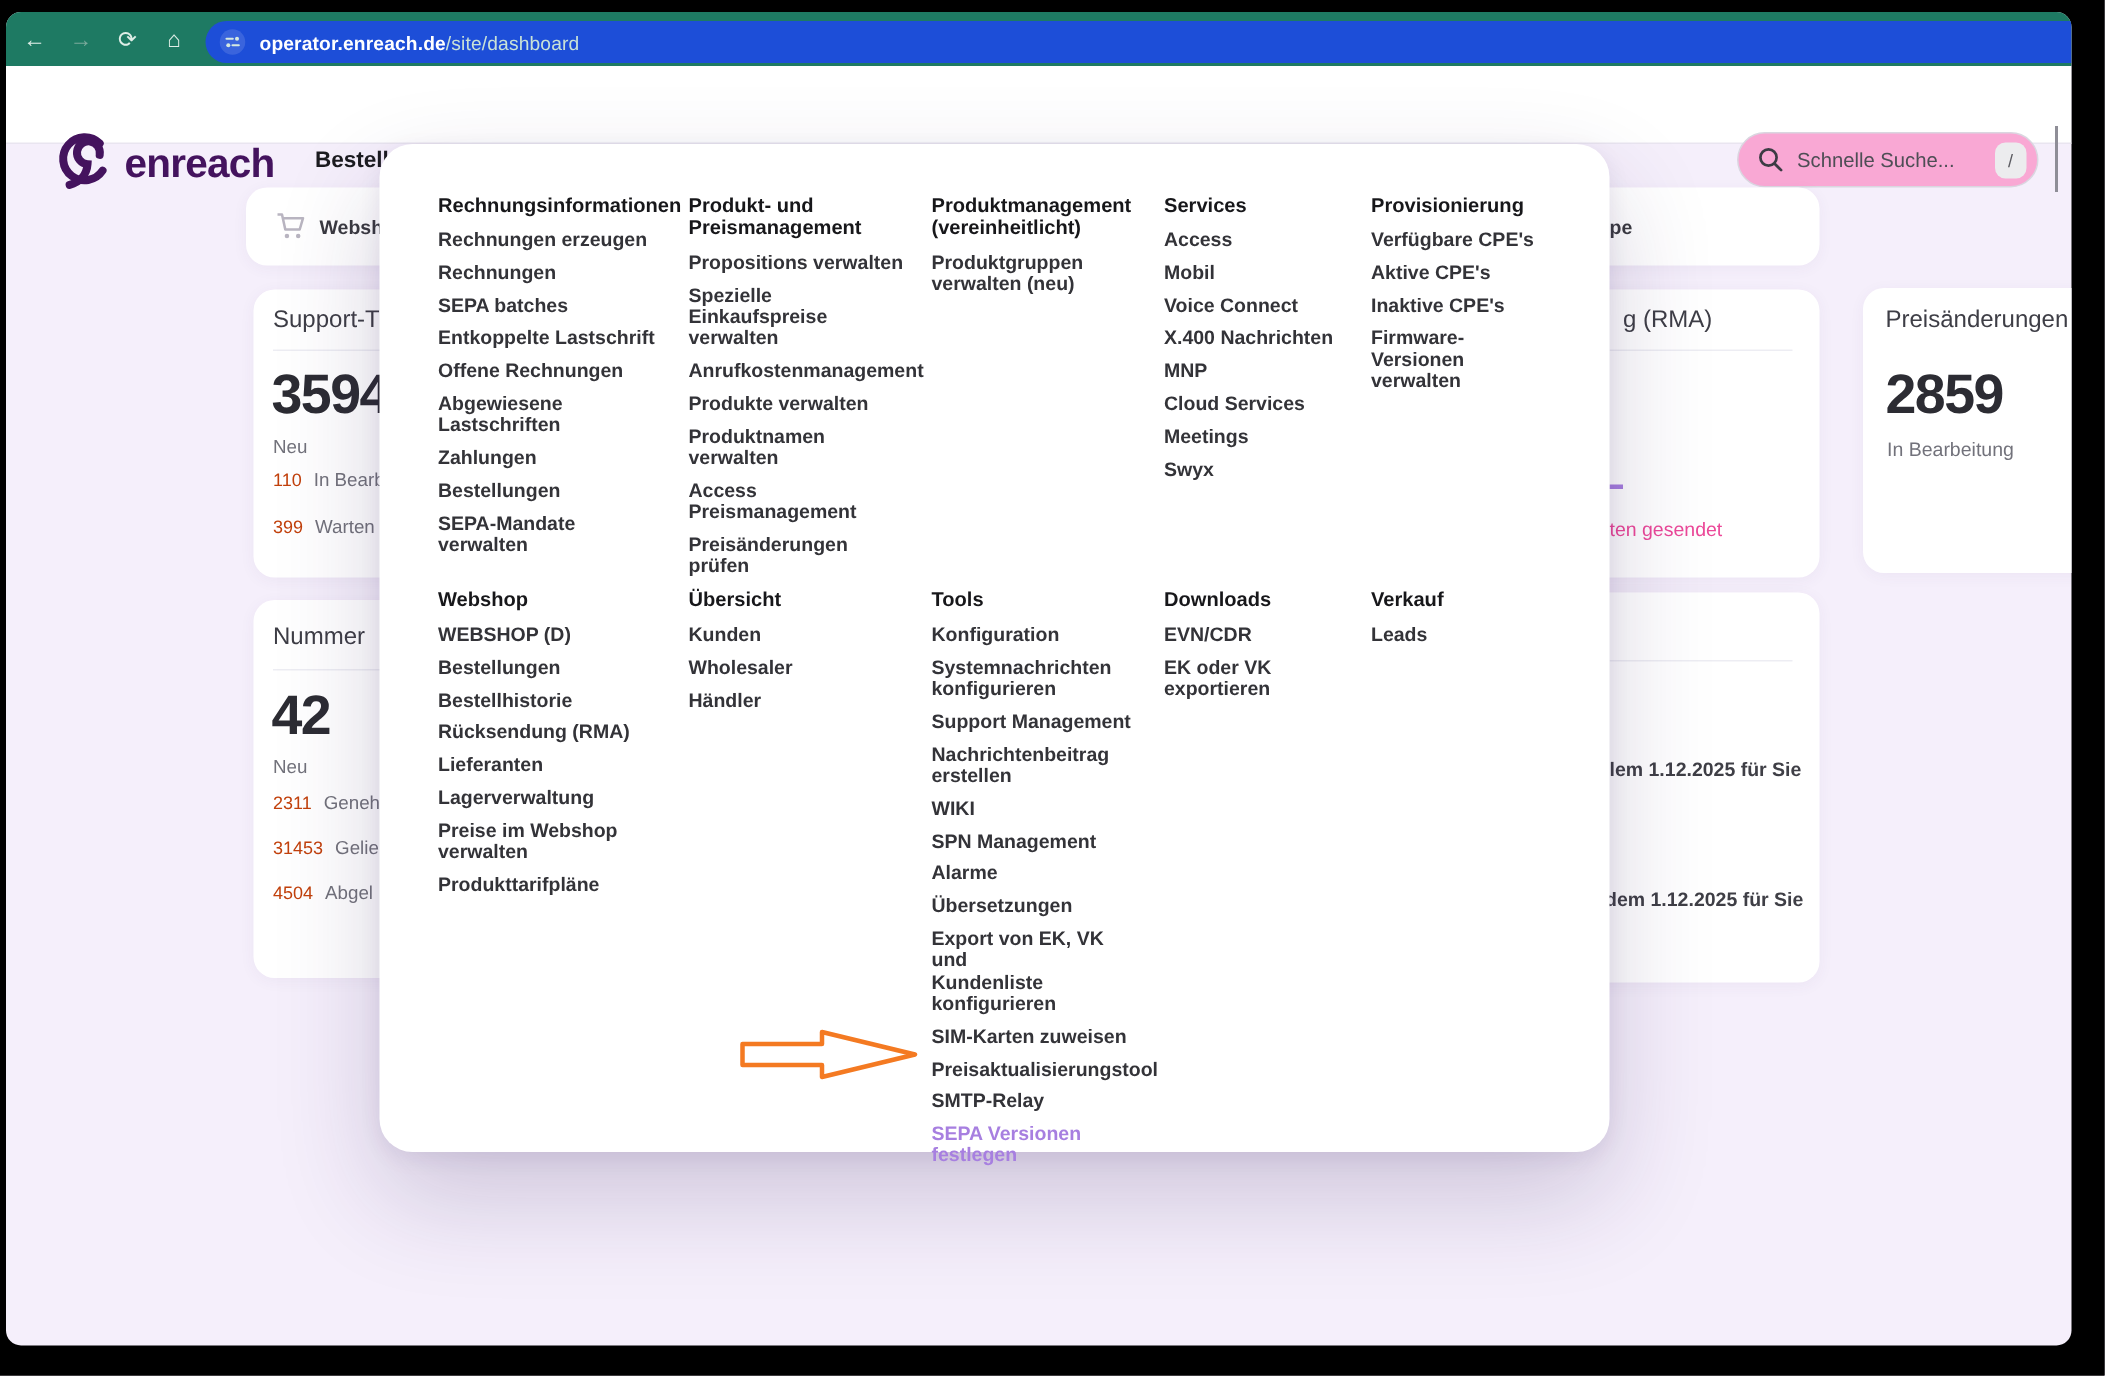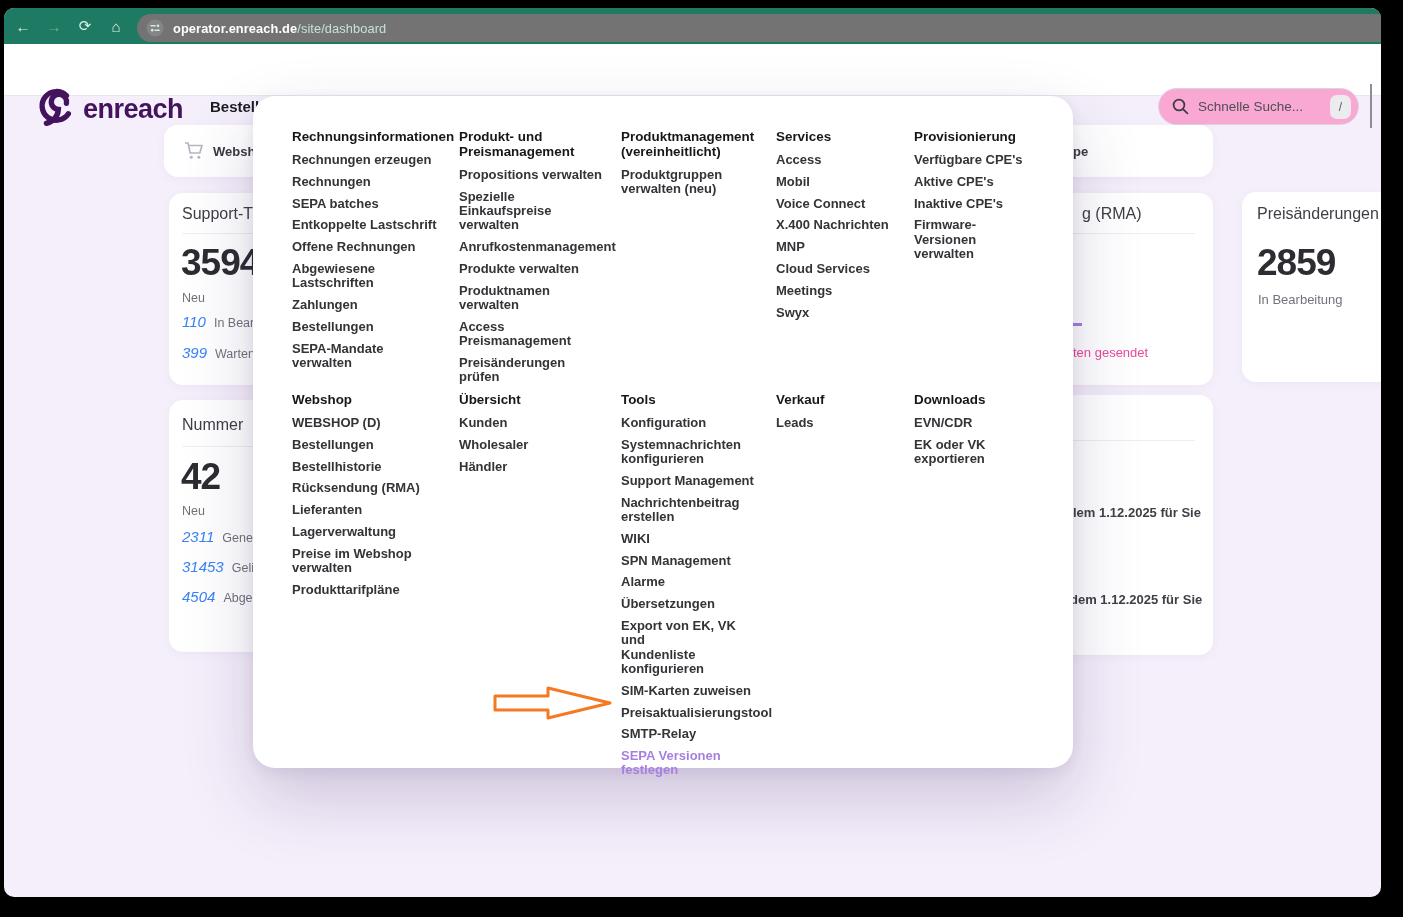--- a/index.html
+++ b/index.html
@@ -6,21 +6,21 @@
   html,body { width:1403px; height:917px; background:#000; overflow:hidden;
               font-family:"Liberation Sans", sans-serif; }
   .screen { position:absolute; left:4px; top:8px; width:1377px; height:889px;
             background:#f5effb; border-radius:10px; overflow:hidden; }
 
   
   .chrome { position:absolute; left:0; top:0; width:100%; height:36px; background:#1e7a63; }
   .chrome-btns { position:absolute; left:10px; top:0; height:36px; display:flex; align-items:center; gap:13px; }
   .chrome-btn { font-size:15px; color:#dfeee7; width:18px; text-align:center; cursor:default; }
   .chrome-btn.dim { color:#7aa99b; }
-  .urlbar { position:absolute; left:133px; right:0; top:6px; height:28px; background:#737373;
+  .urlbar { position:absolute; left:133px; right:0; top:6px; height:28px; background:#1d4ed8;
             border-radius:14px 0 0 14px; display:flex; align-items:center; gap:9px; padding-left:9px; }
   .url-text { font-size:12.8px; color:#fff; letter-spacing:.1px; }
   .url-text .path { color:#c9e2d7; font-weight:400; }
 
   
   .appbar { position:absolute; left:0; top:36px; width:100%; height:52px; background:#fff;
             border-bottom:1px solid #e9e5f0; }
   .logo { position:absolute; left:30px; top:44px; display:flex; align-items:center; gap:7px; }
   .logo-word { font-size:27px; font-weight:700; color:#44135e; letter-spacing:-.5px; }
   .nav { position:absolute; left:206px; top:44px; display:flex; align-items:center; gap:26px; height:36px; }
@@ -34,21 +34,21 @@
   .kbd { background:#ececee; color:#5a5a60; border-radius:7px; font-size:12px; padding:5px 9px; }
   .hdr-divider { position:absolute; left:1366px; top:40px; width:2px; height:44px; background:#8f8e97; }
 
   
   .card { position:absolute; background:#fff; border-radius:14px; box-shadow:0 2px 10px rgba(70,50,120,.05); z-index:1; }
   .card-title { position:absolute; font-size:16px; color:#3e3e46; font-weight:400; }
   .divider { position:absolute; height:1px; background:#ededf3; }
   .bignum { position:absolute; font-size:37px; font-weight:700; color:#2c2c33; letter-spacing:-1px; }
   .sublabel { position:absolute; font-size:12.5px; color:#72727b; }
   .statrow { position:absolute; display:flex; gap:8px; align-items:baseline; }
-  .statnum { font-size:15px; color:#3b82f6;font-style:italic; }
+  .statnum { font-size:12px; color:#c2410c; }
   .statlabel { font-size:12.5px; color:#72727b; }
   .frag { position:absolute; white-space:nowrap; }
   .datefrag { font-size:13px; font-weight:700; color:#3f3f46; }
   .cardlabel { font-size:13px; font-weight:700; color:#3a3a40; }
 
   
   .mega { position:absolute; left:249px; top:88px; width:820px; height:672px; background:#fff;
           border-radius:22px; box-shadow:0 30px 70px rgba(50,30,90,.20), 0 4px 14px rgba(50,30,90,.08);
           z-index:5; padding:33px 26px 0 39px; }
   .menu-row { display:grid; grid-template-columns:167px 162px 155px 138px 1fr; }
@@ -294,33 +294,33 @@
 Kundenliste
 konfigurieren</li>
           <li>SIM-Karten zuweisen</li>
           <li>Preisaktualisierungstool</li>
           <li>SMTP-Relay</li>
           <li class="highlight">SEPA Versionen
 festlegen</li>
         </ul>
       </div>
       <div class="menu-col">
-        <h3>Verkauf</h3>
-        <ul>
-          <li>Leads</li>
-        </ul>
-      </div>
-      <div class="menu-col">
         <h3>Downloads</h3>
         <ul>
           <li>EVN/CDR</li>
           <li>EK oder VK
 exportieren</li>
         </ul>
       </div>
+      <div class="menu-col">
+        <h3>Verkauf</h3>
+        <ul>
+          <li>Leads</li>
+        </ul>
+      </div>
     </div>
   </div>
 
   <svg class="annot-arrow" width="122" height="34" viewBox="0 0 122 34">
     <polygon points="3,10 56,10 56,2 118,17 56,32 56,24 3,24" fill="#ffffff" stroke="#f47a22" stroke-width="3" stroke-linejoin="round"></polygon>
   </svg>
 
 </div>
 
 </body></html>

